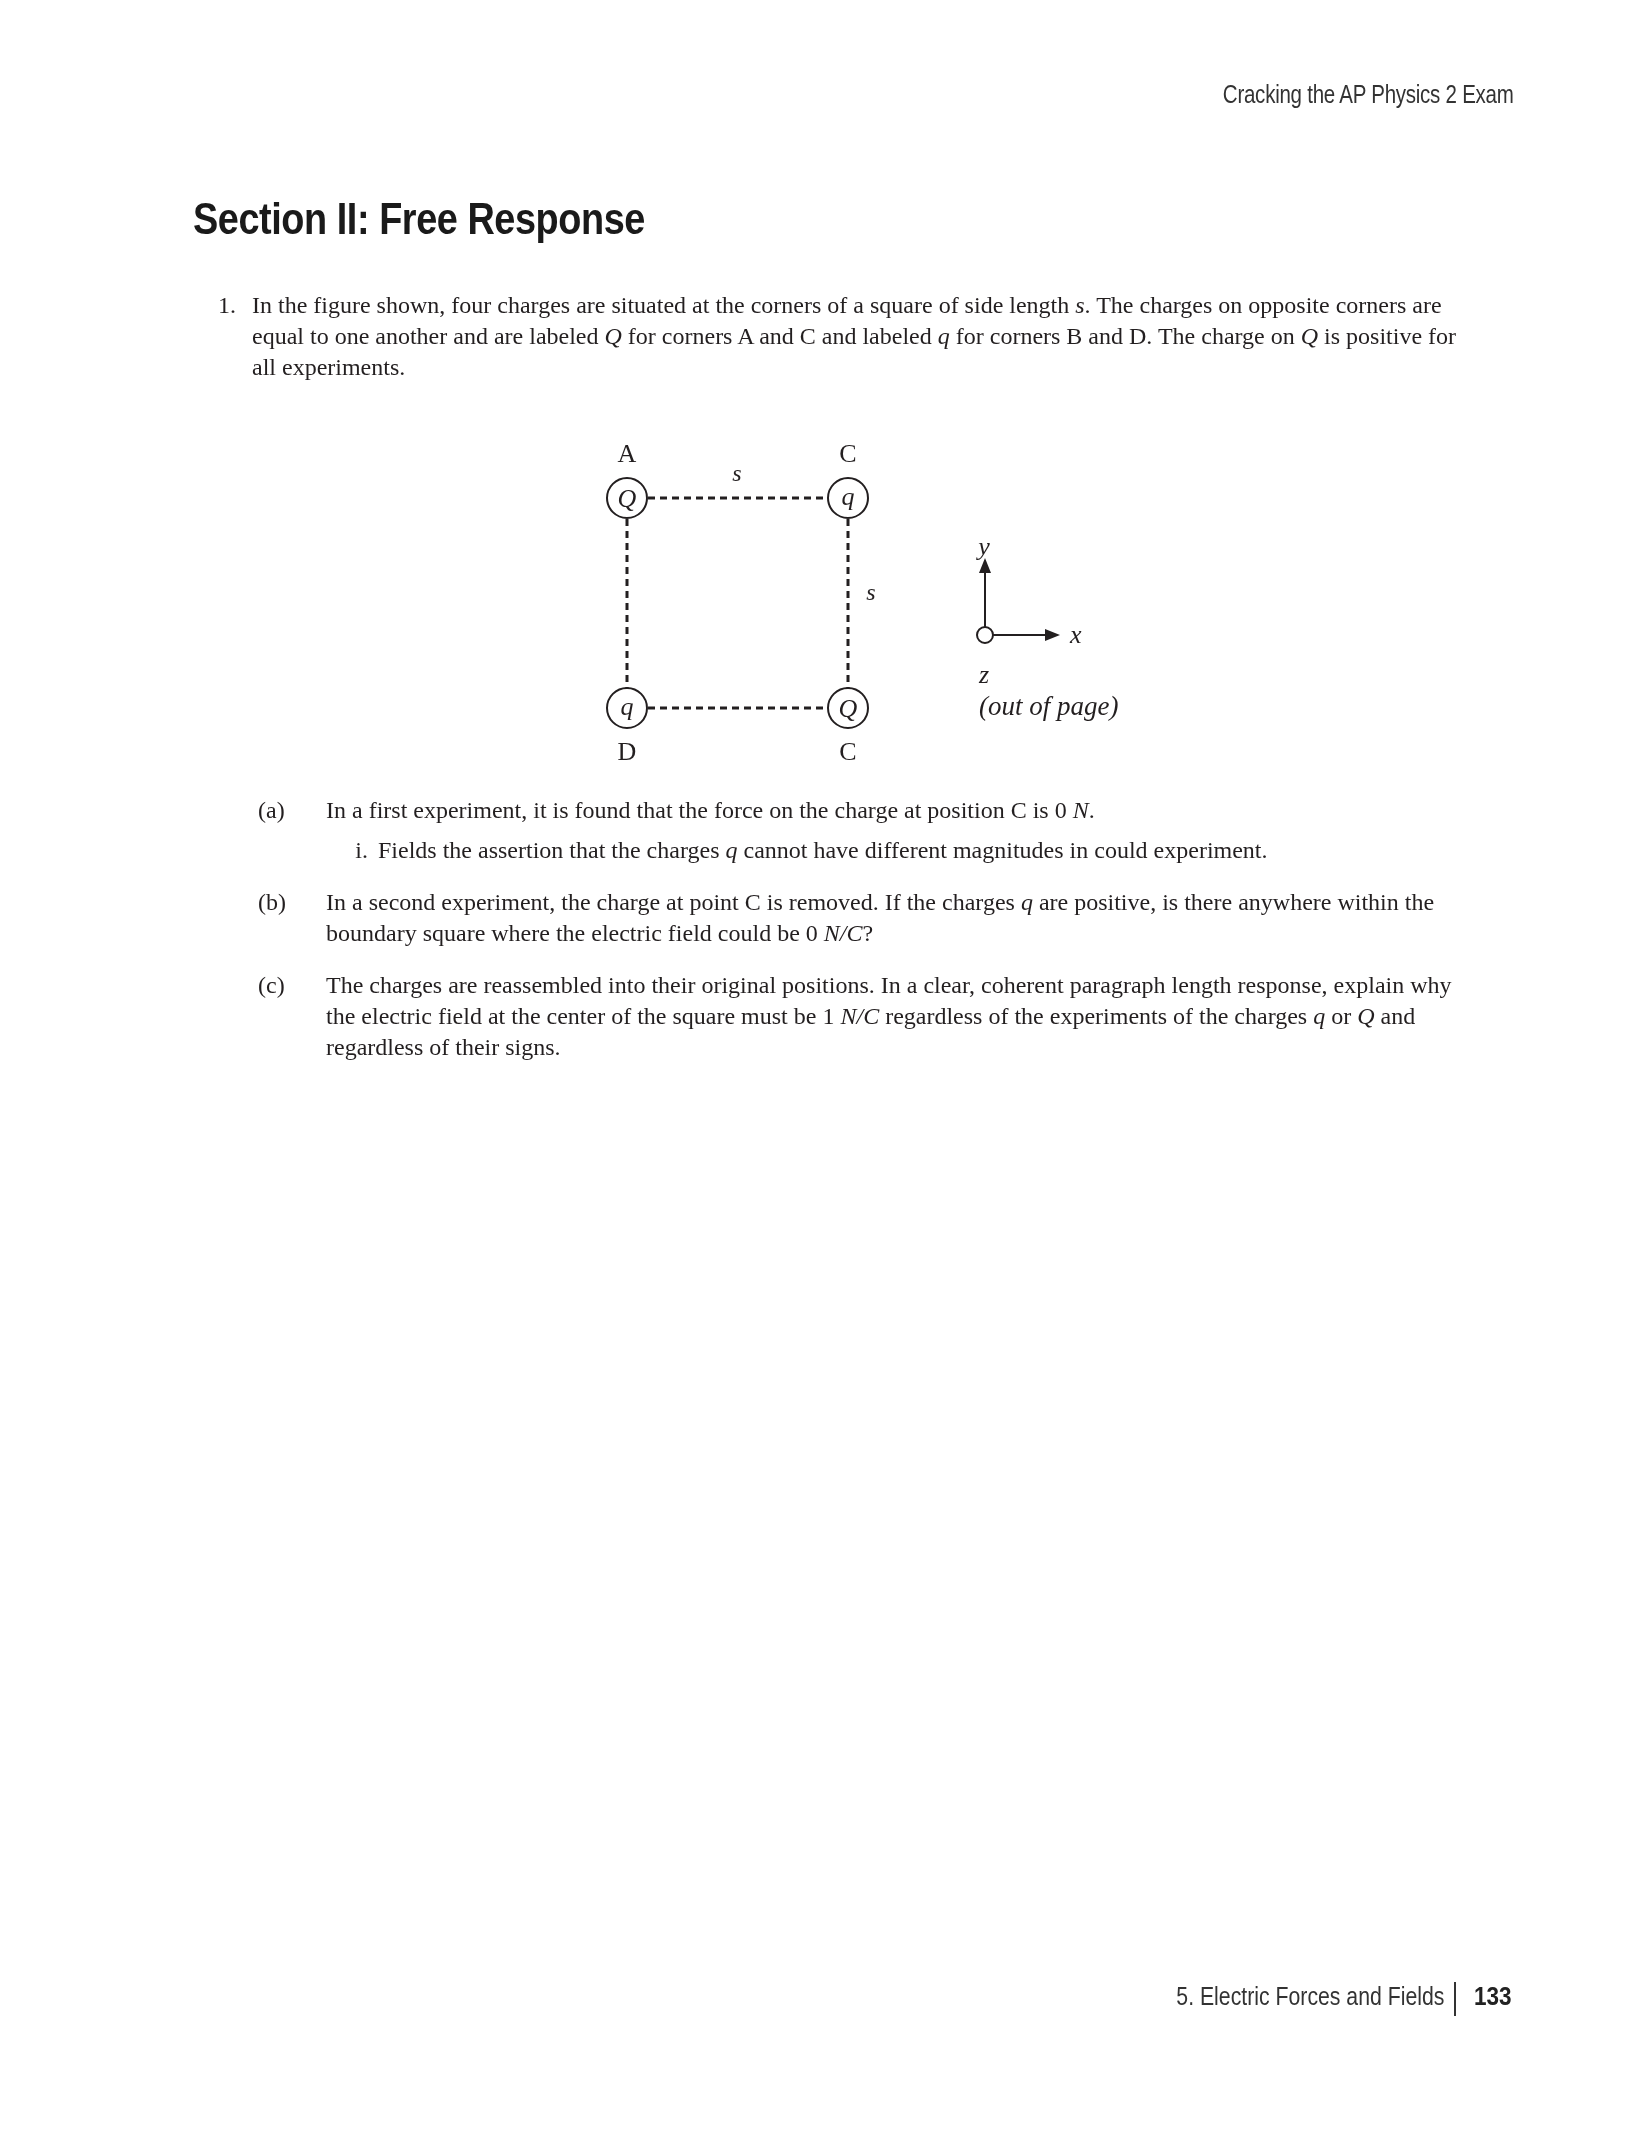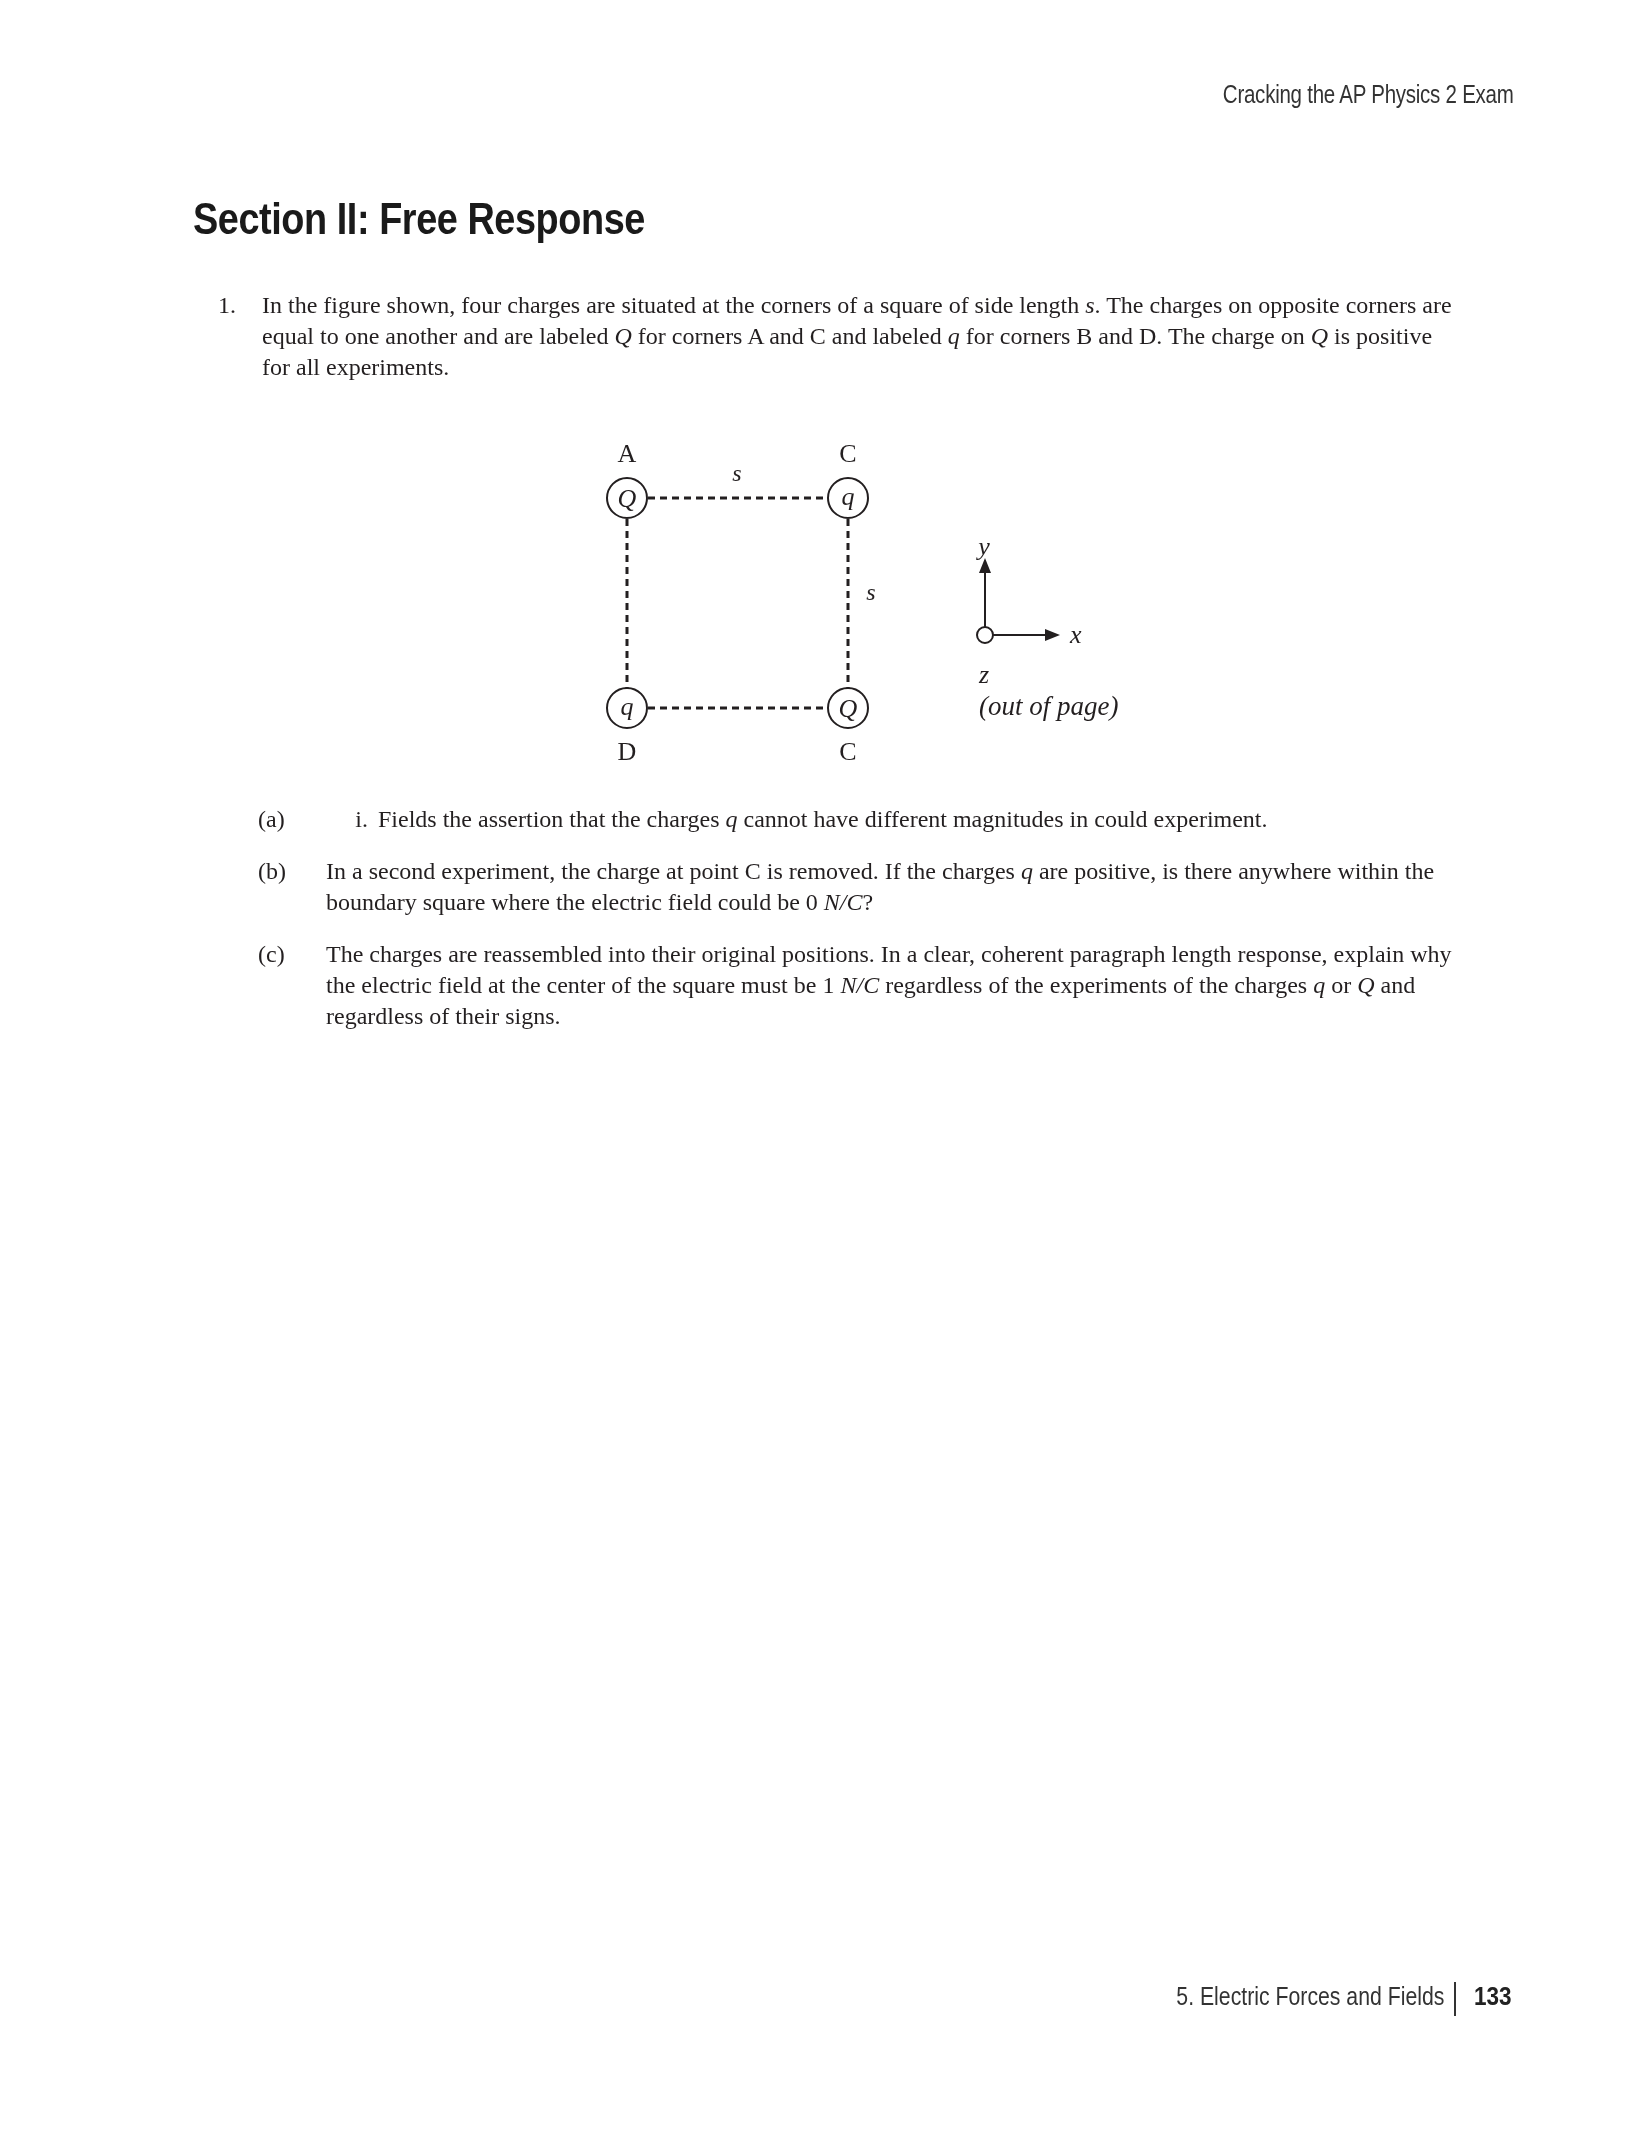--- a/index.html
+++ b/index.html
@@ -3,21 +3,21 @@
 <meta charset="utf-8">
 <style>
   html, body { margin:0; padding:0; background:#ffffff; }
   body { width:1640px; height:2129px; position:relative; overflow:hidden; color:#231f20; }
   .sans { font-family: "Liberation Sans", "DejaVu Sans", sans-serif; }
   .serif { font-family: "Liberation Serif", "DejaVu Serif", serif; }
   .running-head { position:absolute; top:80px; right:126px; font-size:25px; color:#333; letter-spacing:-0.3px; transform:scaleX(0.82); transform-origin:right center; }
   .section-title { position:absolute; top:194px; left:193px; font-size:44px; font-weight:bold; letter-spacing:-0.5px; transform:scaleX(0.86); transform-origin:left center; color:#1a1a1a; margin:0; }
   .q-block { position:absolute; left:218px; top:290px; width:1240px; font-size:24px; line-height:31px; }
   .q-num { position:absolute; left:0; top:0; }
-  .q-text { margin-left:44px; }
+  .q-text { margin-left:34px; }
   .diagram { position:absolute; left:560px; top:420px; width:620px; height:360px; }
   .parts { position:absolute; left:258px; top:795px; width:1220px; font-size:24px; line-height:31px; }
   .part { position:relative; padding-left:68px; margin-bottom:21px; }
   .part-label { position:absolute; left:0; top:0; }
   .sub { position:relative; padding-left:52px; margin-top:9px; }
   .sub-label { position:absolute; right:calc(100% - 42px); top:0; }
   i { font-style:italic; }
   .footer { position:absolute; top:1982px; right:126px; display:flex; font-size:25px; color:#333; }
   .footer .chap { transform:scaleX(0.85); transform-origin:right center; }
   .footer .sep { width:2px; height:34px; background:#333; margin:0 16px 0 10px; }
@@ -71,20 +71,21 @@
       <text x="1070" y="643">x</text>
       <text x="979" y="683">z</text>
       <text x="979" y="715" font-size="27">(out of page)</text>
     </g>
   </g>
 </svg>
 
 <div class="parts serif">
   <div class="part">
     <span class="part-label">(a)</span>
+    <div><span>In a first experiment, it is found that the force on the charge at position C is 0 </span><i>N</i><span>.</span></div>
     <div class="sub">
       <span class="sub-label">i.</span>
       <span>Fields the assertion that the charges </span><i>q</i><span> cannot have different magnitudes in could experiment.</span>
     </div>
   </div>
   <div class="part">
     <span class="part-label">(b)</span>
     <div><span>In a second experiment, the charge at point C is removed.  If the charges </span><i>q</i><span> are positive, is there anywhere within the boundary square where the electric field could be 0 </span><i>N/C</i><span>?</span></div>
   </div>
   <div class="part">

